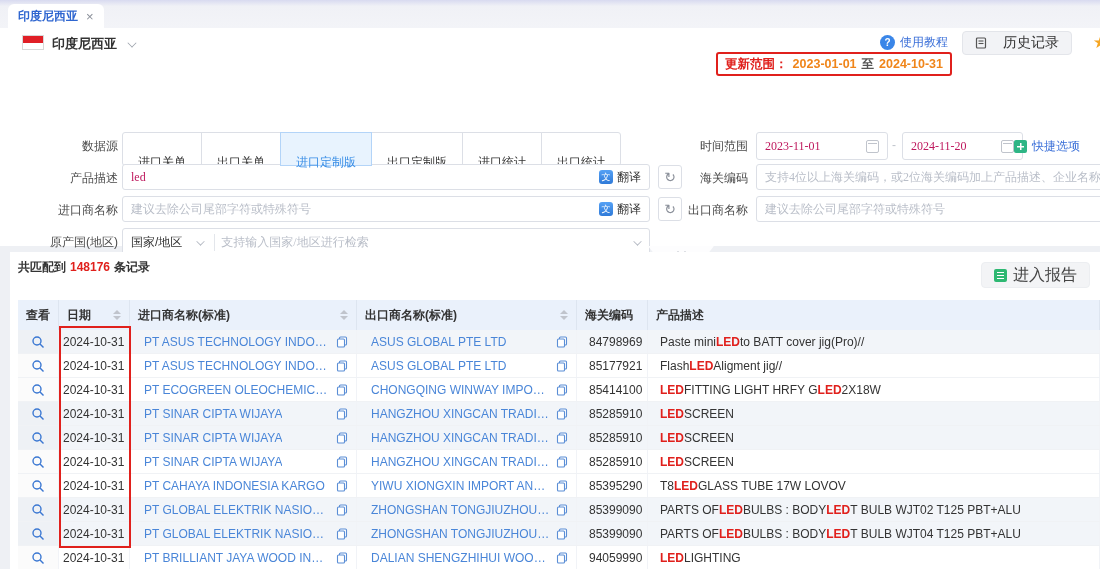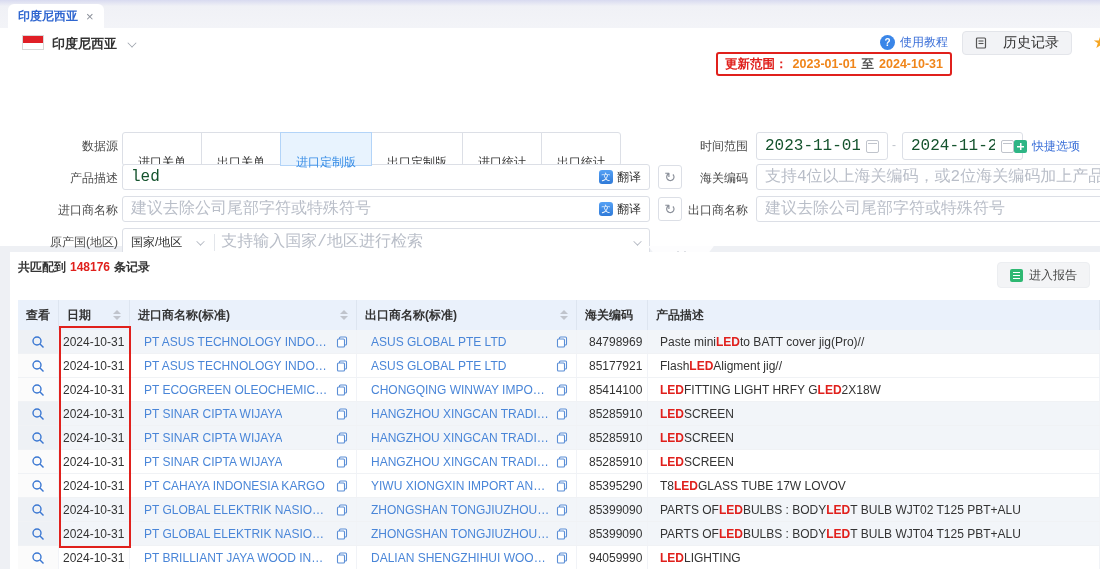--- a/index.html
+++ b/index.html
@@ -47,22 +47,22 @@
   .flabel { position:absolute; width:118px; left:0; text-align:right; color:#4a4a4a; line-height:28px; }
   .flabel.right { left:632px; width:116px; }
   .seg-group { position:absolute; left:122px; top:76px; display:flex; }
   .seg-btn { height:28px; line-height:26px; padding:16px 15px; background:#fff;
     border:1px solid #dcdfe6; margin-left:-1px; cursor:pointer; color:#333; white-space:nowrap; }
   .seg-btn:first-child { border-radius:3px 0 0 3px; margin-left:0; }
   .seg-btn:last-child { border-radius:0 3px 3px 0; }
   .seg-btn.active { background:#e8f3fe; color:#3a8ee6; border-color:#b3d4f8; position:relative; z-index:1; }
   .inputbox { position:absolute; height:26px; border:1px solid #dcdfe6; border-radius:3px;
     background:#fff; display:flex; align-items:center; padding:0 8px; gap:6px; }
-  .inputbox input { flex:1; min-width:0; border:none; outline:none; font-size:16px; color:#14532d;
-    font-family:Liberation Mono, monospace; background:transparent; }
+  .inputbox input { flex:1; min-width:0; border:none; outline:none; font-size:12px; color:#be185d;
+    font-family:Liberation Serif, serif; background:transparent; }
   .inputbox input::placeholder { color:#b9bec8; }
   .date-input { top:76px; height:28px; }
   .dash { position:absolute; left:892px; top:82px; color:#c0c4cc; }
   .quick { position:absolute; left:1014px; top:82px; display:flex; align-items:center; gap:5px;
     color:#3a6fd8; cursor:pointer; }
   .grid-icon { width:13px; height:13px; border-radius:2px; background:#2eb585; position:relative; }
   .grid-icon::before { content:""; position:absolute; inset:3px;
     background:
       linear-gradient(#fff,#fff) 0 50%/100% 1.5px no-repeat,
       linear-gradient(#fff,#fff) 50% 0/1.5px 100% no-repeat; }
@@ -84,21 +84,21 @@
   .collapse-tab { position:absolute; left:648px; top:246px; width:66px; height:15px; background:#fdfdfe;
     clip-path:polygon(0 0,100% 0,82% 100%,18% 100%); box-shadow:0 1px 2px rgba(0,0,0,.15);
     display:flex; align-items:flex-start; justify-content:center; cursor:pointer; }
   .collapse-tab .sm-chevron { margin-top:2px; }
   
   .results-card { position:absolute; left:10px; top:252px; width:1090px; height:317px; background:#fff; }
   .summary { position:absolute; left:8px; top:7px; font-size:12px; font-weight:bold; color:#333; }
   .summary .count { color:#e0201c; padding:0 4px; }
   .report-btn { position:absolute; right:10px; top:10px; height:26px; padding:0 12px;
     background:#f3f4f6; border:1px solid #eceef1; border-radius:4px; display:flex; align-items:center;
-    gap:6px; color:#444; font-size:12px; cursor:pointer; font-family:Liberation Sans, sans-serif; }
+    gap:6px; color:#444; font-size:16px; cursor:pointer; font-family:Liberation Sans, sans-serif; }
   .report-icon { width:13px; height:13px; border-radius:2px; background:#2eb872; position:relative; }
   .report-icon::before { content:""; position:absolute; left:3px; right:3px; top:3px; height:1.4px;
     background:#fff; box-shadow:0 3px 0 #fff, 0 6px 0 #fff; }
   
   .table { position:absolute; left:8px; top:48px; width:1082px; }
   .tr, .thead { display:grid; grid-template-columns:41px 71px 227px 220px 71px minmax(0,1fr); }
   .thead { background:#eaf1fb; height:30px; }
   .th { display:flex; align-items:center; justify-content:space-between; padding:0 8px;
     font-weight:bold; color:#333; border-right:1px solid #dde5f0; overflow:hidden; white-space:nowrap; }
   .th.center { justify-content:center; }

